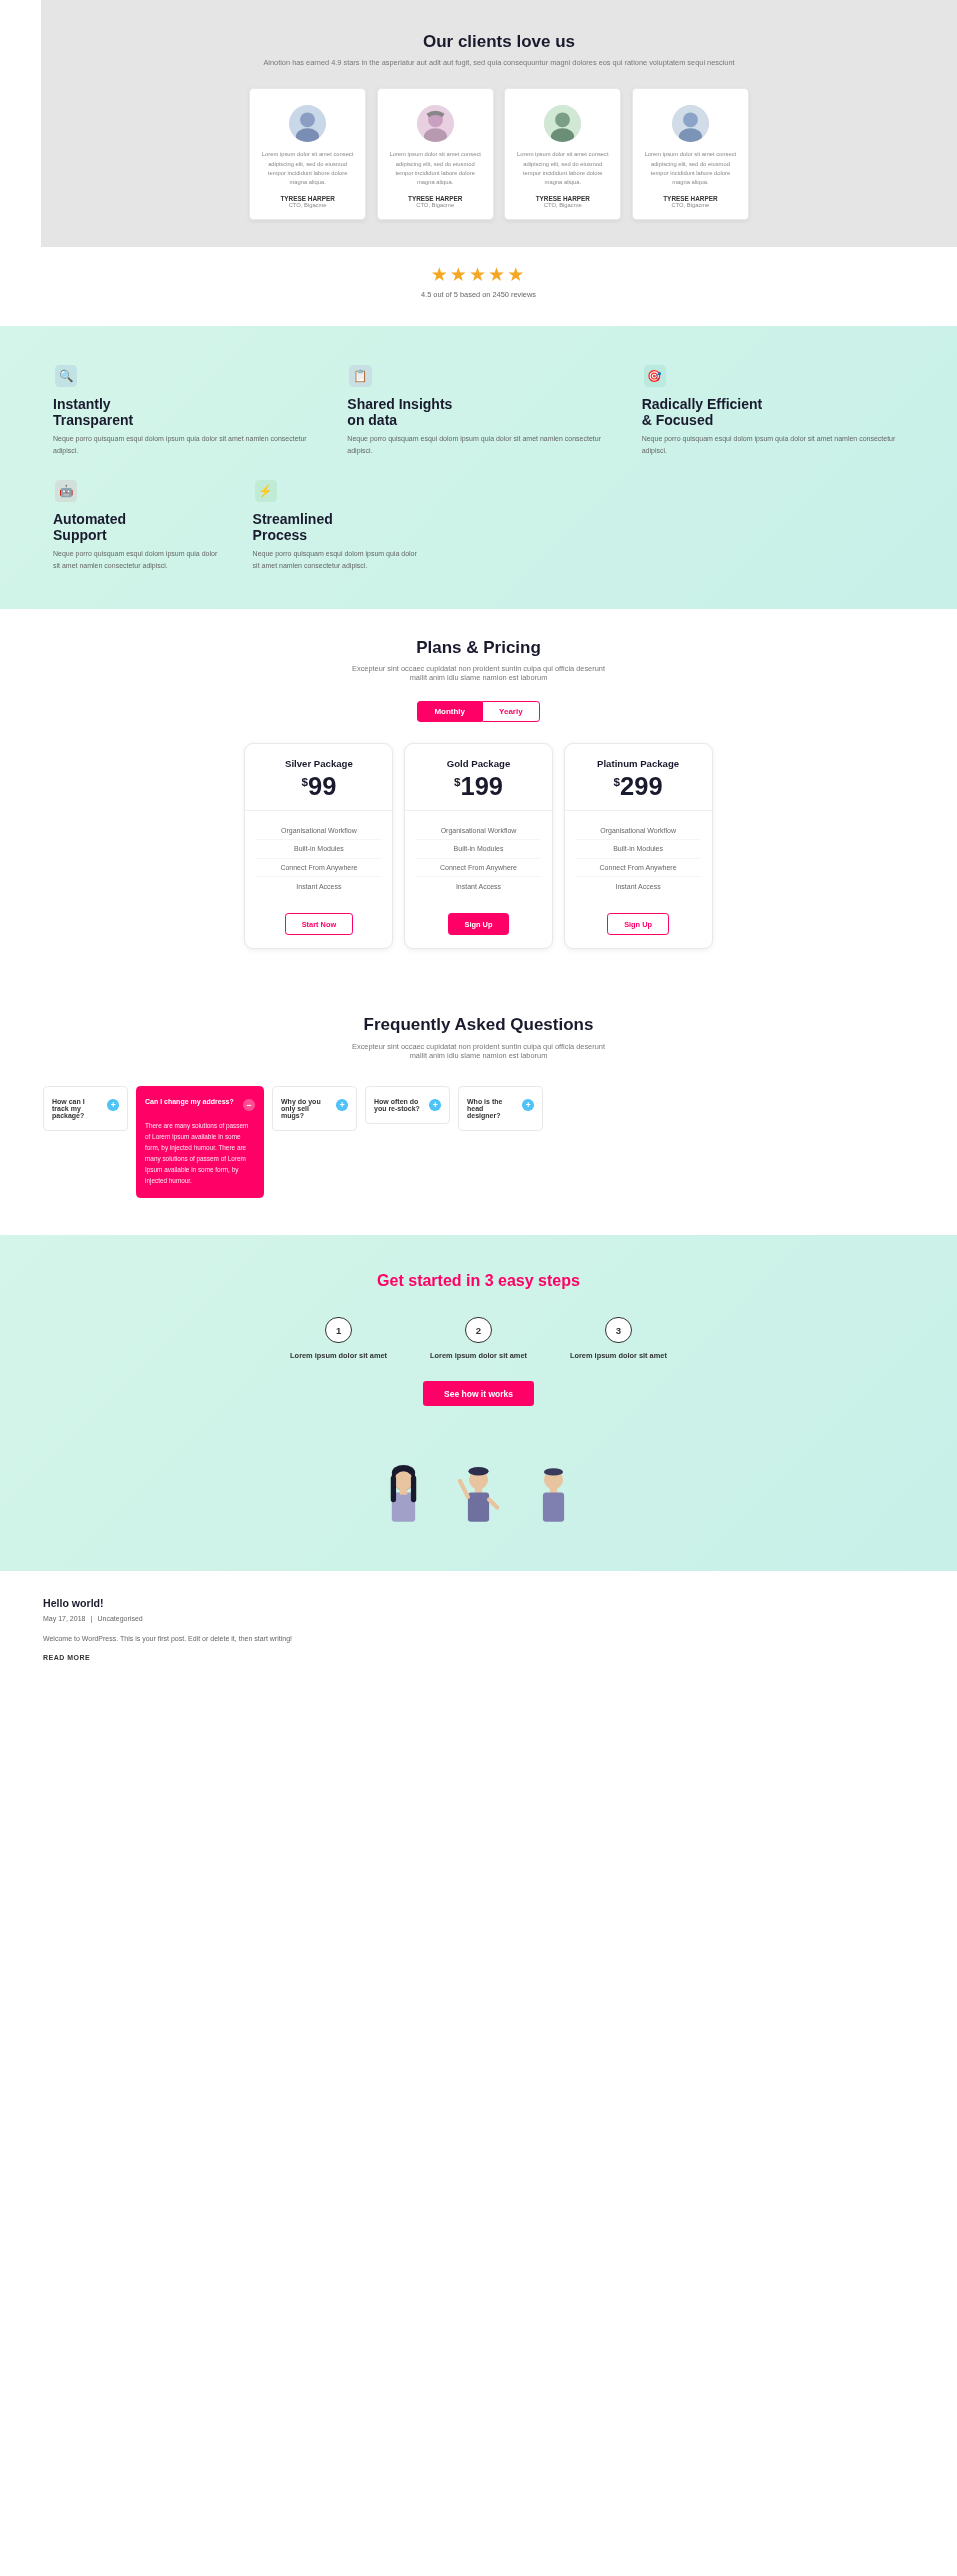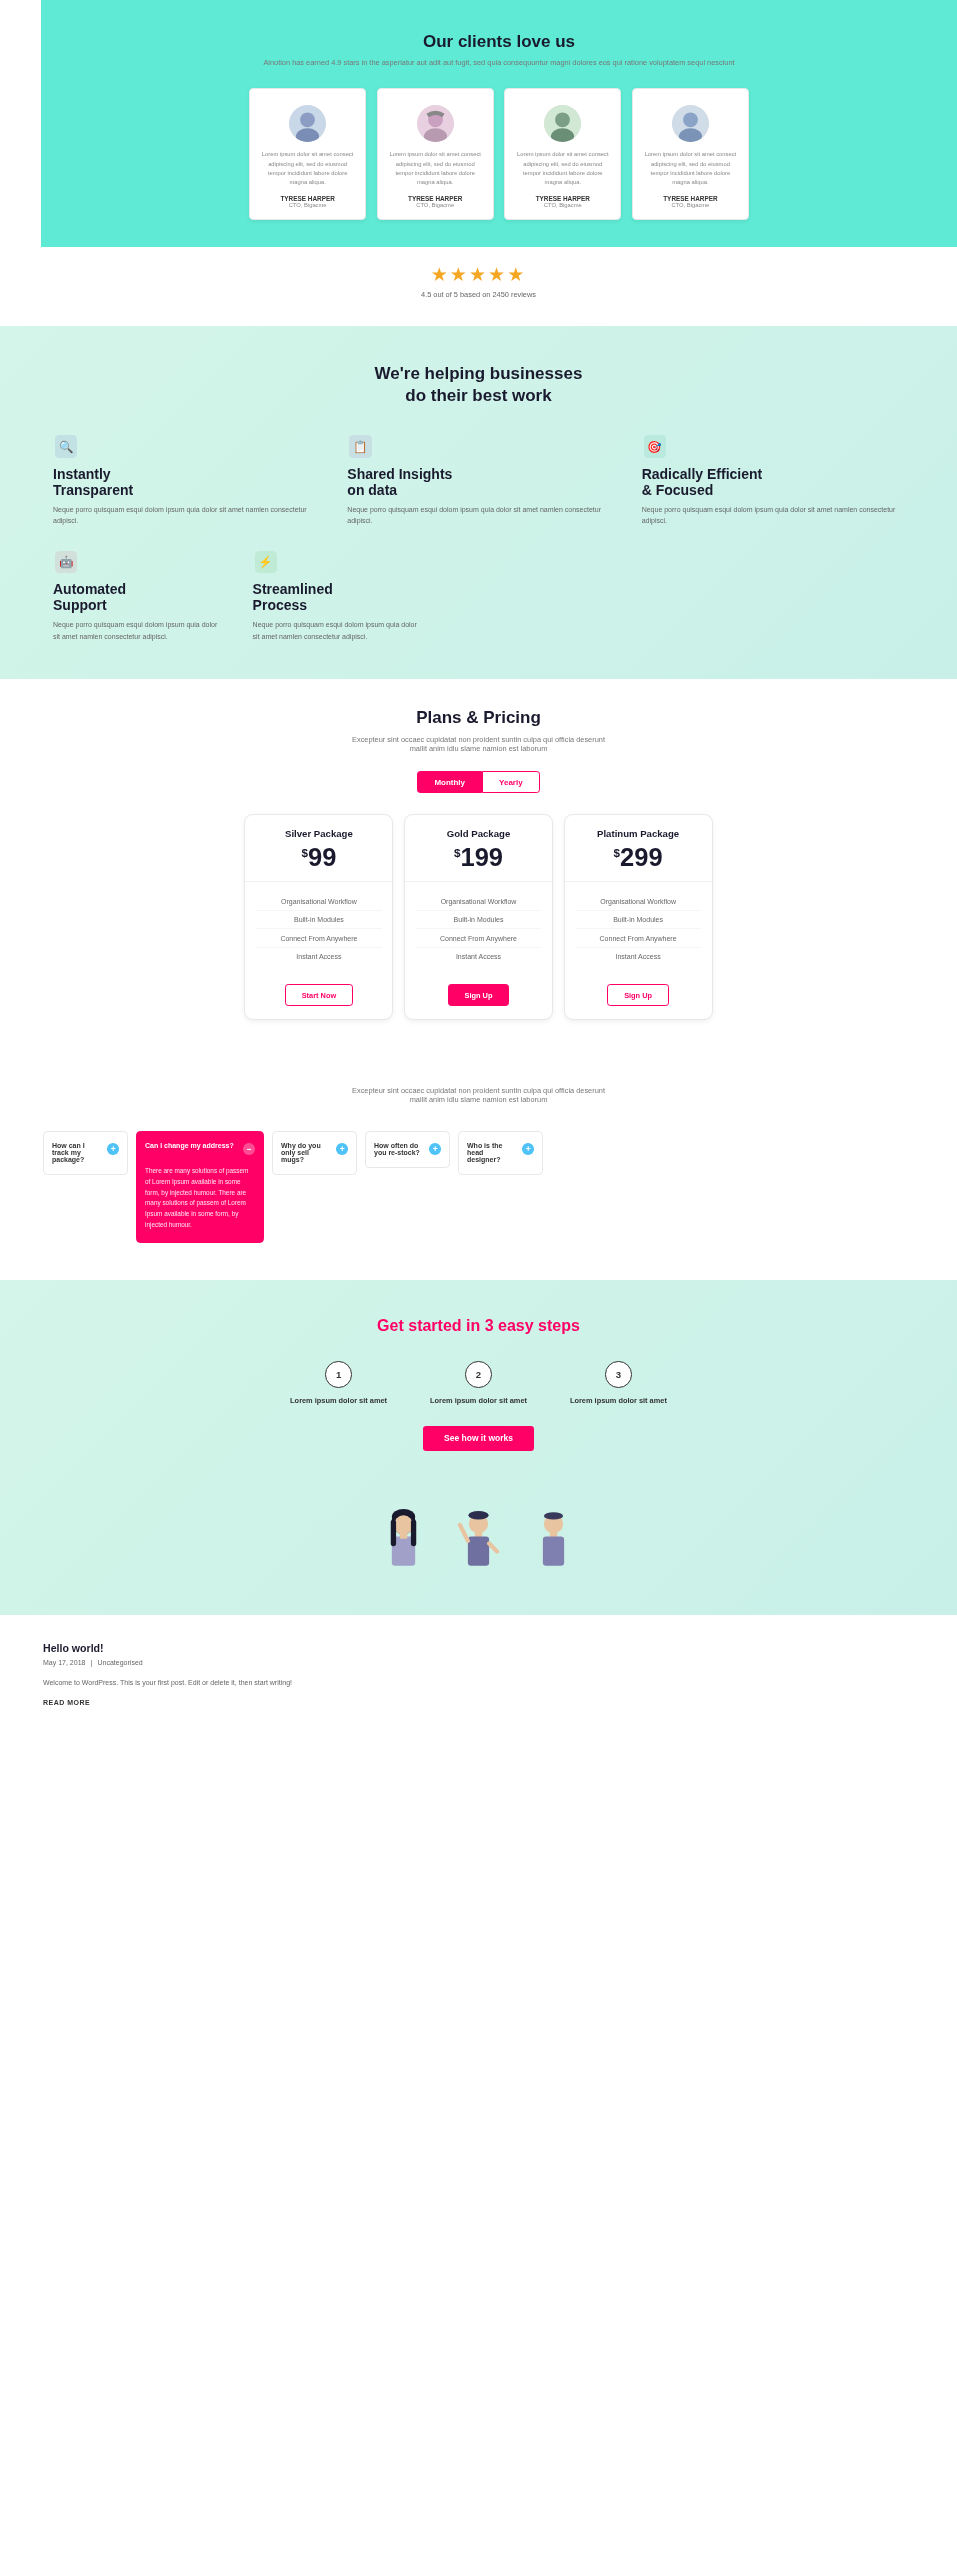--- a/index.html
+++ b/index.html
@@ -2,21 +2,21 @@
 <html style="font-size:8.5px"><head>
   <meta charset="utf-8">
   <style>
     * { box-sizing: border-box; margin: 0; padding: 0; }
     body { font-family: 'Segoe UI', Arial, sans-serif; background: #fff; color: #333; }
 
     
     .clients-section {
       padding: 32px 43px 26.6px;
       text-align: center;
-      background: #5eead4;
+      background: #e5e5e5;
       margin-left: 41px;
     }
     .clients-section h2 {
       font-size: 17px;
       font-weight: 700;
       color: #1a1a2e;
       margin-bottom: 6.4px;
     }
     .clients-section .subtitle {
       font-size: 7.4px;
@@ -495,21 +495,20 @@
     </div>
   </div>
 </section>
 
 <div class="rating-section">
   <div class="stars">★★★★★</div>
   <p class="rating-text">4.5 out of 5 based on 2450 reviews</p>
 </div>
 
 <section class="helping-section">
-  <h2>We're helping businesses<br>do their best work</h2>
 
   <div class="features-grid">
     <div class="feature-row">
 
       <div class="feature-item">
         <div class="icon-wrap">
           <div class="icon-shape icon-blue">🔍</div>
         </div>
         <h3>Instantly<br>Transparent</h3>
         <p>Neque porro quisquam esqui dolom ipsum quia dolor sit amet namlen consectetur adipisci.</p>
@@ -615,20 +614,21 @@
         <div class="feature-row-item">Instant Access</div>
       </div>
       <div class="pricing-action">
         <button class="btn-outline">Sign Up</button>
       </div>
     </div>
   </div>
 </section>
 
 <section class="faq-section">
+  <h2>Frequently Asked Questions</h2>
   <p class="subtitle">Excepteur sint occaec cupidatat non proident suntin culpa qui officia deserunt mallit anim idlu slame namion est laborum</p>
 
   <div class="faq-accordion">
 
     <div class="faq-item collapsed">
       <div class="faq-question">
         <span>How can I track my package?</span>
         <span class="faq-toggle">+</span>
       </div>
     </div>

